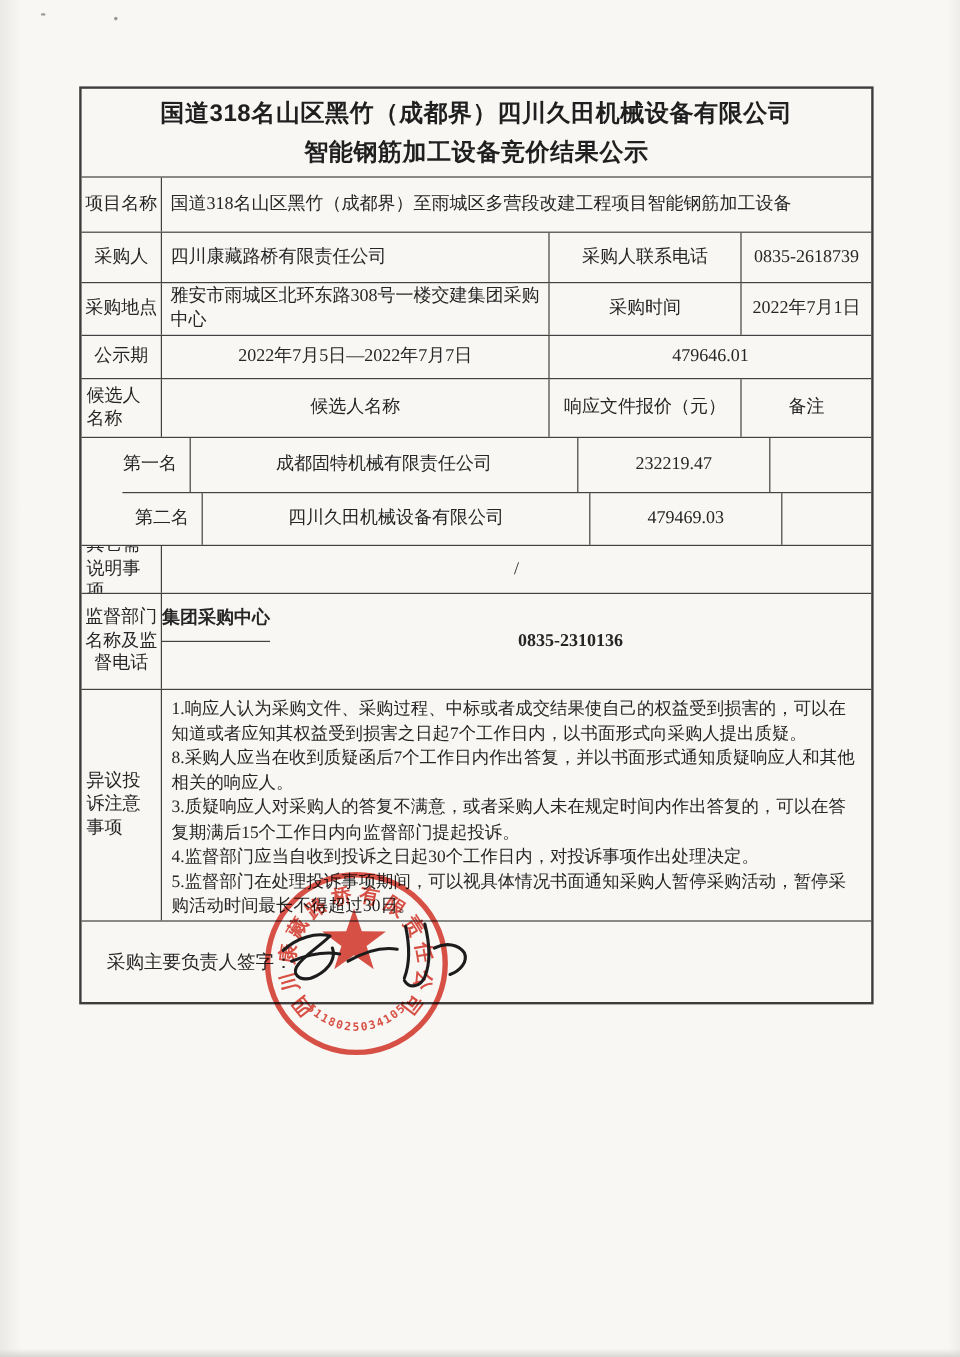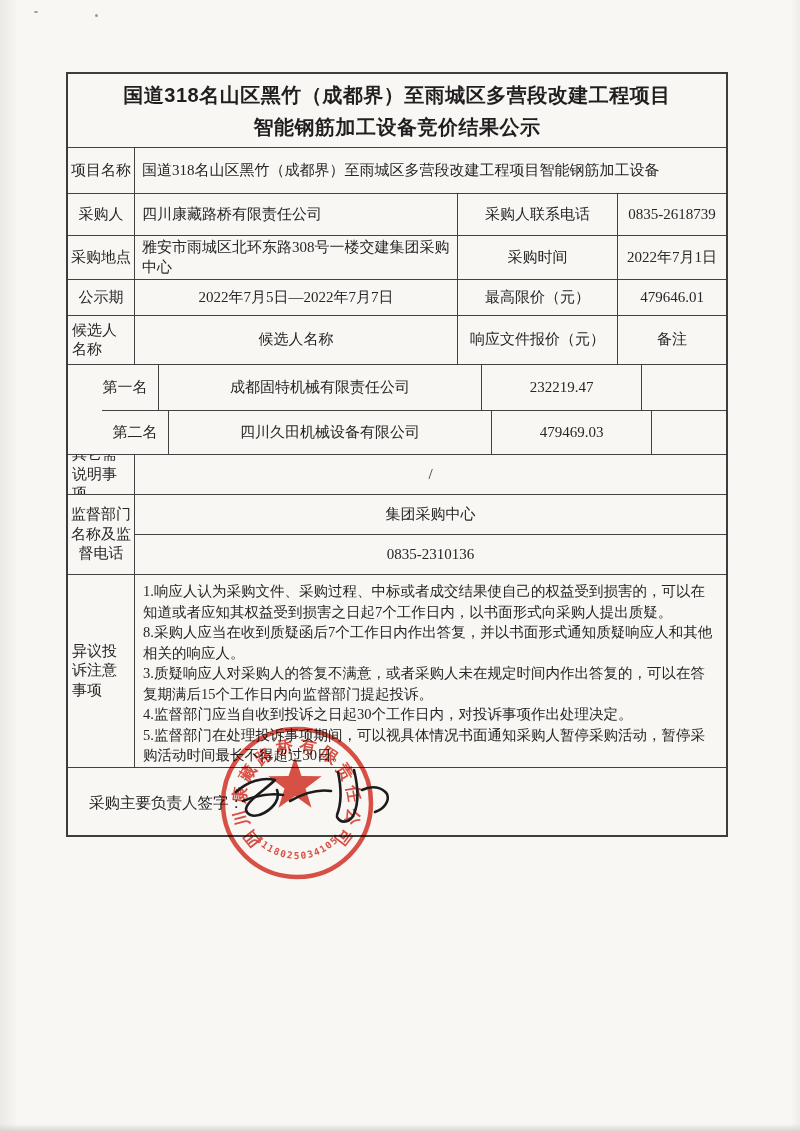--- a/index.html
+++ b/index.html
@@ -47,21 +47,21 @@
   .r-a{height:46px;} .r-b{height:42px;} .r-c{height:44px;}
   .r-d{height:36px;} .r-e{height:49px;} .r-f{height:46px;padding-left:24px;}
   .r-g{height:44px;margin-left:34px;} .r-h{height:40px;} .r-i{height:80px;}
   .r-j{height:193px;} .r-k{height:72px;}
   .title-cell{
     flex:1;flex-direction:column;justify-content:center;
     font-family:"Liberation Sans","DejaVu Sans",sans-serif;
     font-weight:700;font-size:20px;line-height:32px;letter-spacing:.5px;
     color:#1f1f1f;
   }
-  .subcol{flex:1;display:flex;flex-direction:column;}
+  .subcol{flex:1;display:flex;font-weight:bold;}
   .subrow{
     box-sizing:border-box;display:flex;align-items:center;justify-content:center;
     font-size:15px;
   }
   .subrow.first{height:40px;border-bottom:1.5px solid #424242;}
   .subrow.second{flex:1;}
   .objection-text{
     flex:1;align-self:stretch;
     padding:6px 8px 4px 8px;box-sizing:border-box;
     font-size:14.5px;line-height:20.5px;text-align:left;
@@ -80,21 +80,21 @@
 
 <div class="page">
 
   <span class="speck" style="left:95px;top:14px;width:3px;height:3px;"></span>
   <span class="speck" style="left:34px;top:11px;width:4px;height:2px;"></span>
 
   <div class="doc-table">
 
     <div class="row r-title">
       <div class="cell title-cell">
-        <div>国道318名山区黑竹（成都界）至雨城区多营段改建工程项目</div>
+        <div>国道318名山区黑竹（成都界）四川久田机械设备有限公司</div>
         <div>智能钢筋加工设备竞价结果公示</div>
       </div>
     </div>
 
     <div class="row r-a">
       <div class="cell c1 labelpad">项目名称</div>
       <div class="cell c-rest bl left">国道318名山区黑竹（成都界）至雨城区多营段改建工程项目智能钢筋加工设备</div>
     </div>
 
     <div class="row r-b">
@@ -107,21 +107,20 @@
     <div class="row r-c">
       <div class="cell c1 labelpad">采购地点</div>
       <div class="cell c2 bl left">雅安市雨城区北环东路308号一楼交建集团采购中心</div>
       <div class="cell c3 bl">采购时间</div>
       <div class="cell c4 bl">2022年7月1日</div>
     </div>
 
     <div class="row r-d">
       <div class="cell c1 labelpad">公示期</div>
       <div class="cell c2 bl">2022年7月5日—2022年7月7日</div>
-      <div class="cell c3 bl">最高限价（元）</div>
       <div class="cell c4 bl">479646.01</div>
     </div>
 
     <div class="row r-e">
       <div class="cell c1 lab-left">候选人名称</div>
       <div class="cell c2 bl">候选人名称</div>
       <div class="cell c3 bl">响应文件报价（元）</div>
       <div class="cell c4 bl">备注</div>
     </div>
 

